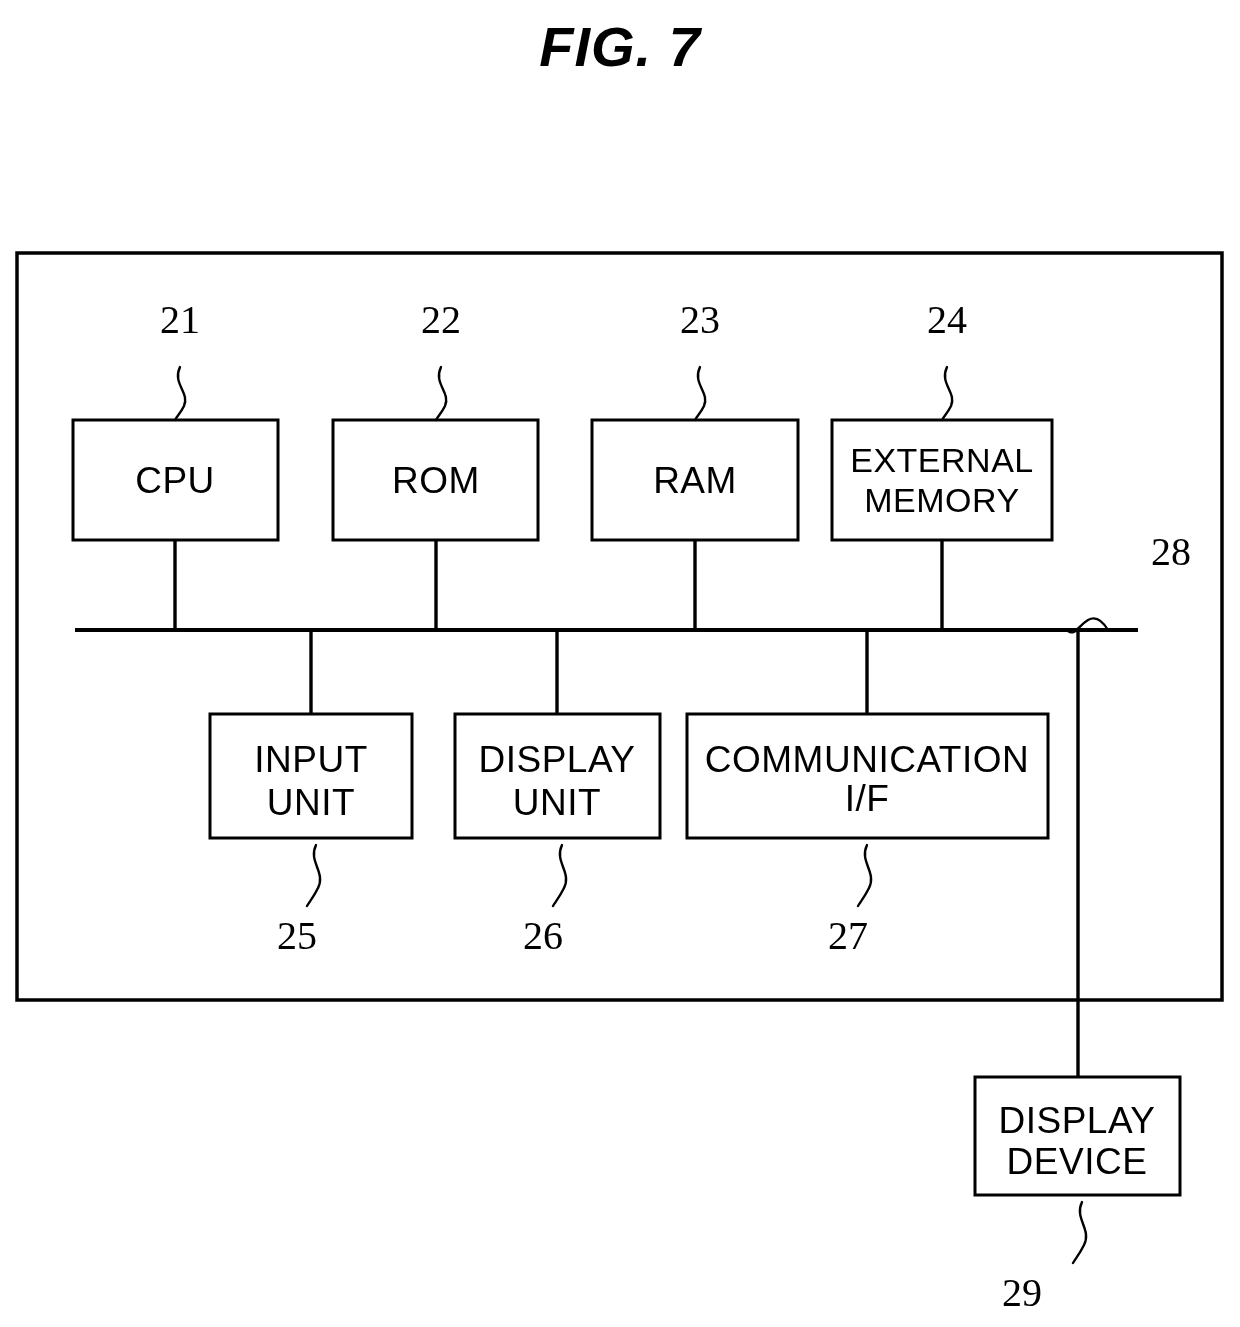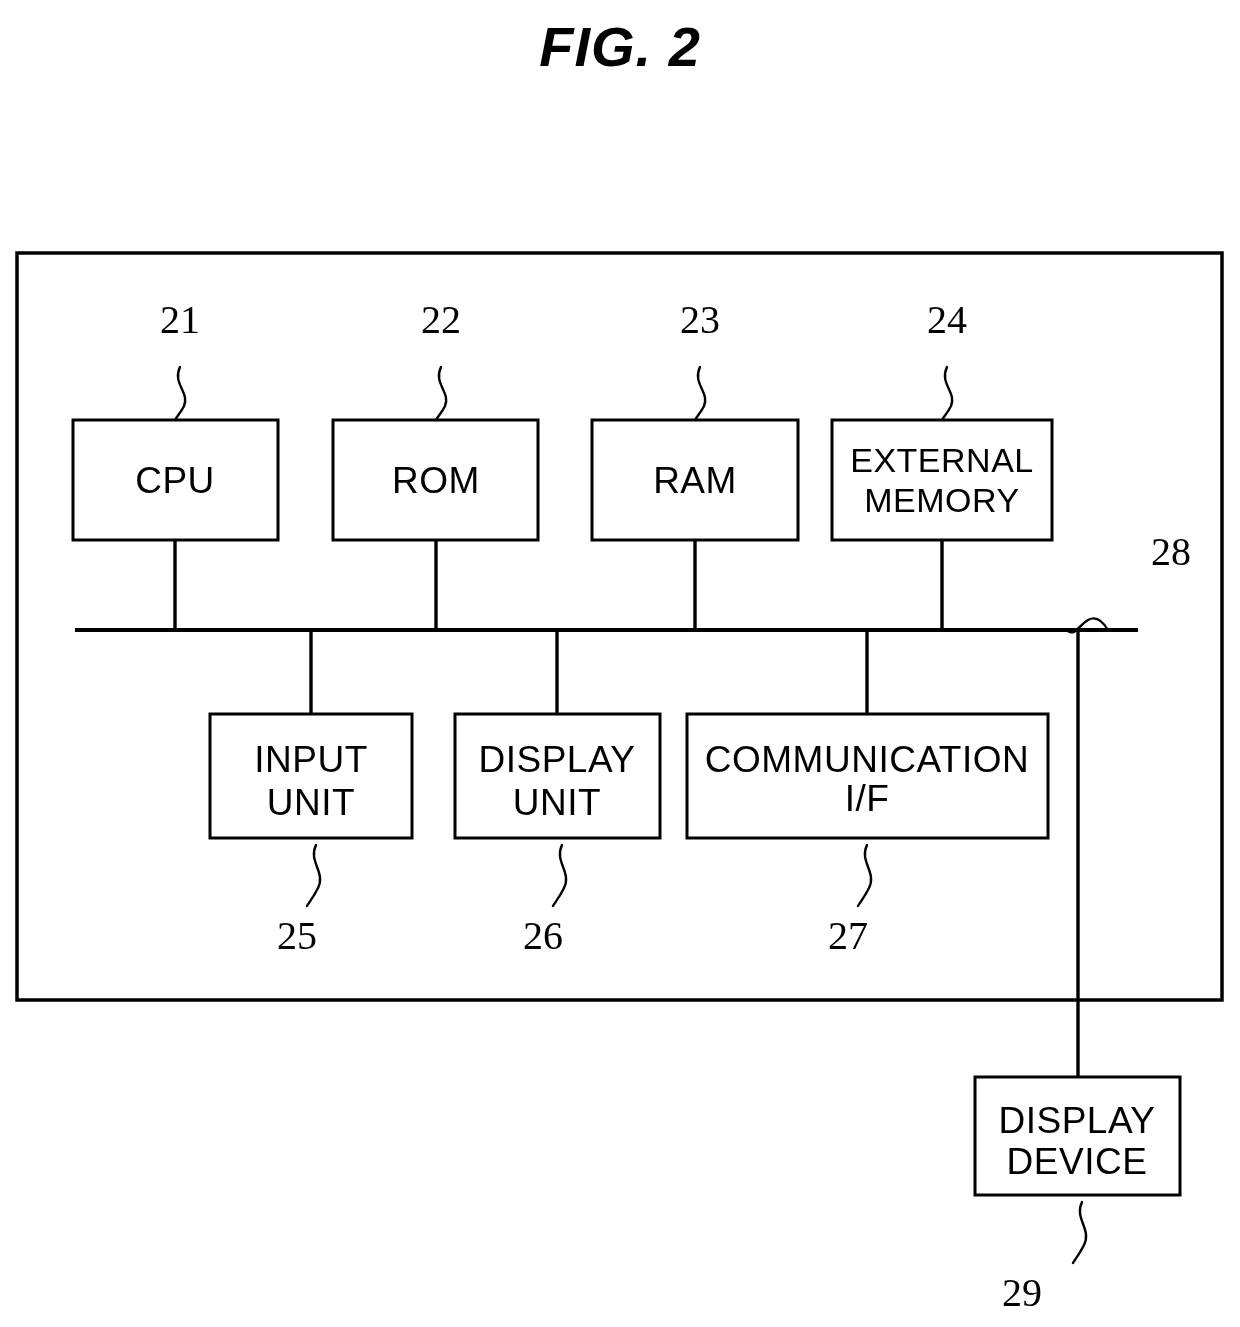--- a/index.html
+++ b/index.html
@@ -79,21 +79,21 @@
     font-size: 40px;
     fill: #000000;
     text-anchor: middle;
   }
 </style>
 </head>
 <body>
 
 <div id="figure-root">
 
-  <div id="figure-title">FIG. 2</div>
+  <div id="figure-title">FIG. 7</div>
 
   <svg id="diagram-svg" width="1240" height="1327" viewBox="0 0 1240 1327">
 
     <rect class="frame-rect" x="17" y="253" width="1205" height="747"></rect>
 
     <line class="bus" x1="75" y1="630" x2="1138" y2="630"></line>
 
     <line class="conn" x1="175" y1="540" x2="175" y2="630"></line>
     <line class="conn" x1="436" y1="540" x2="436" y2="630"></line>
     <line class="conn" x1="695" y1="540" x2="695" y2="630"></line>

